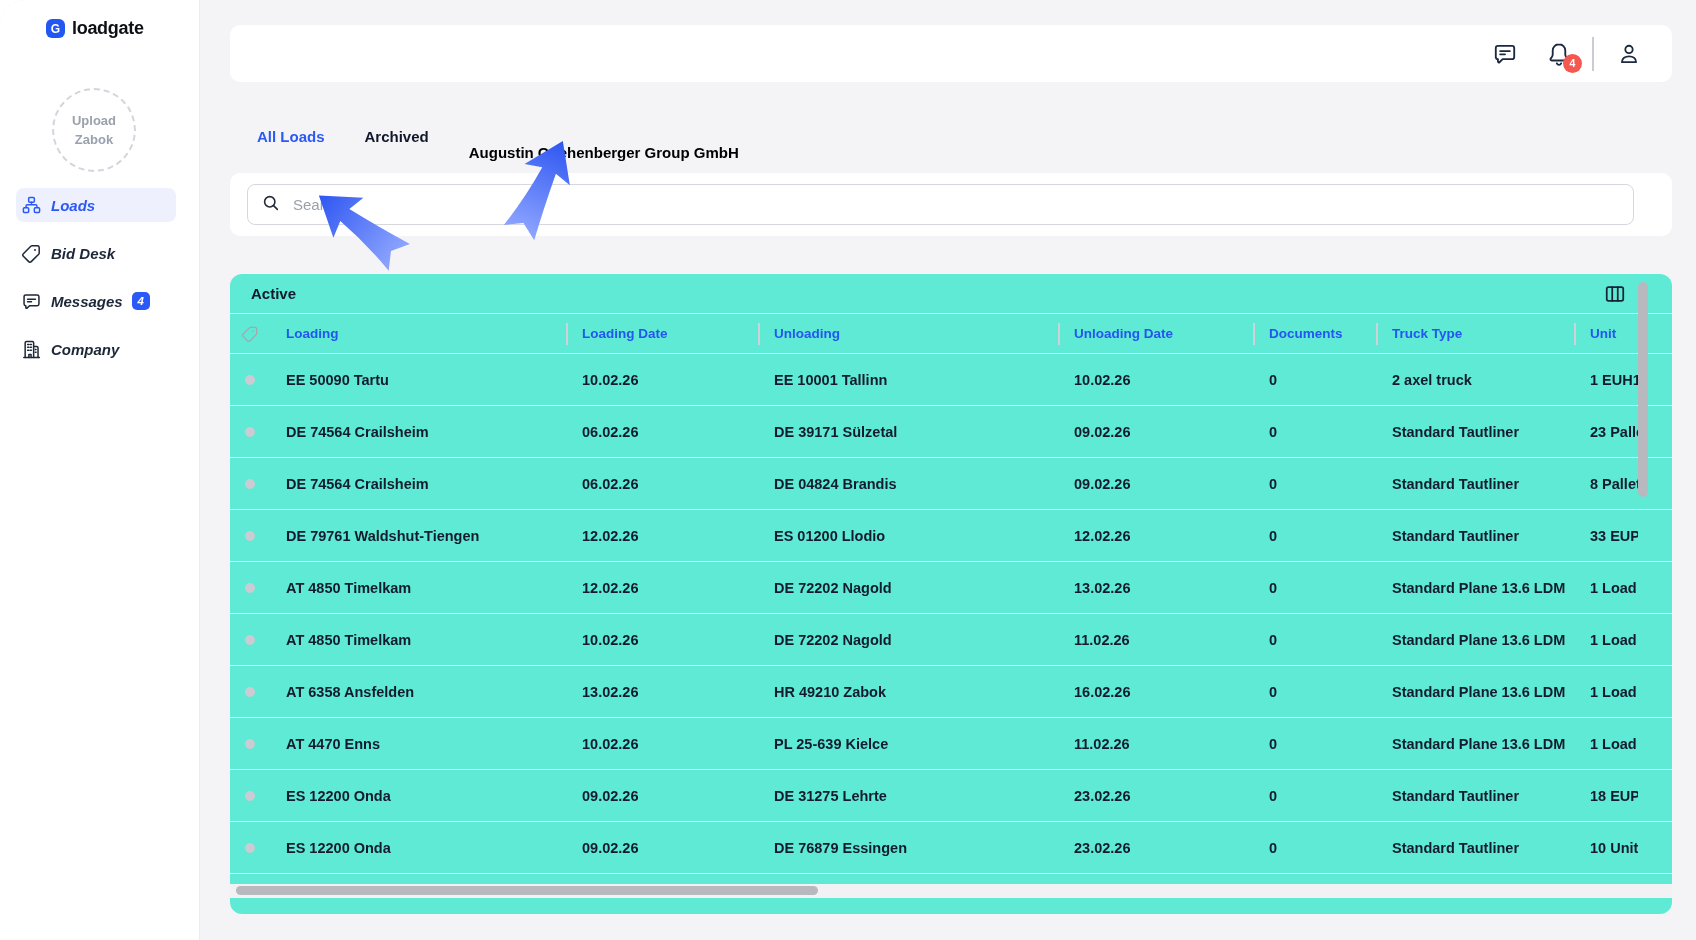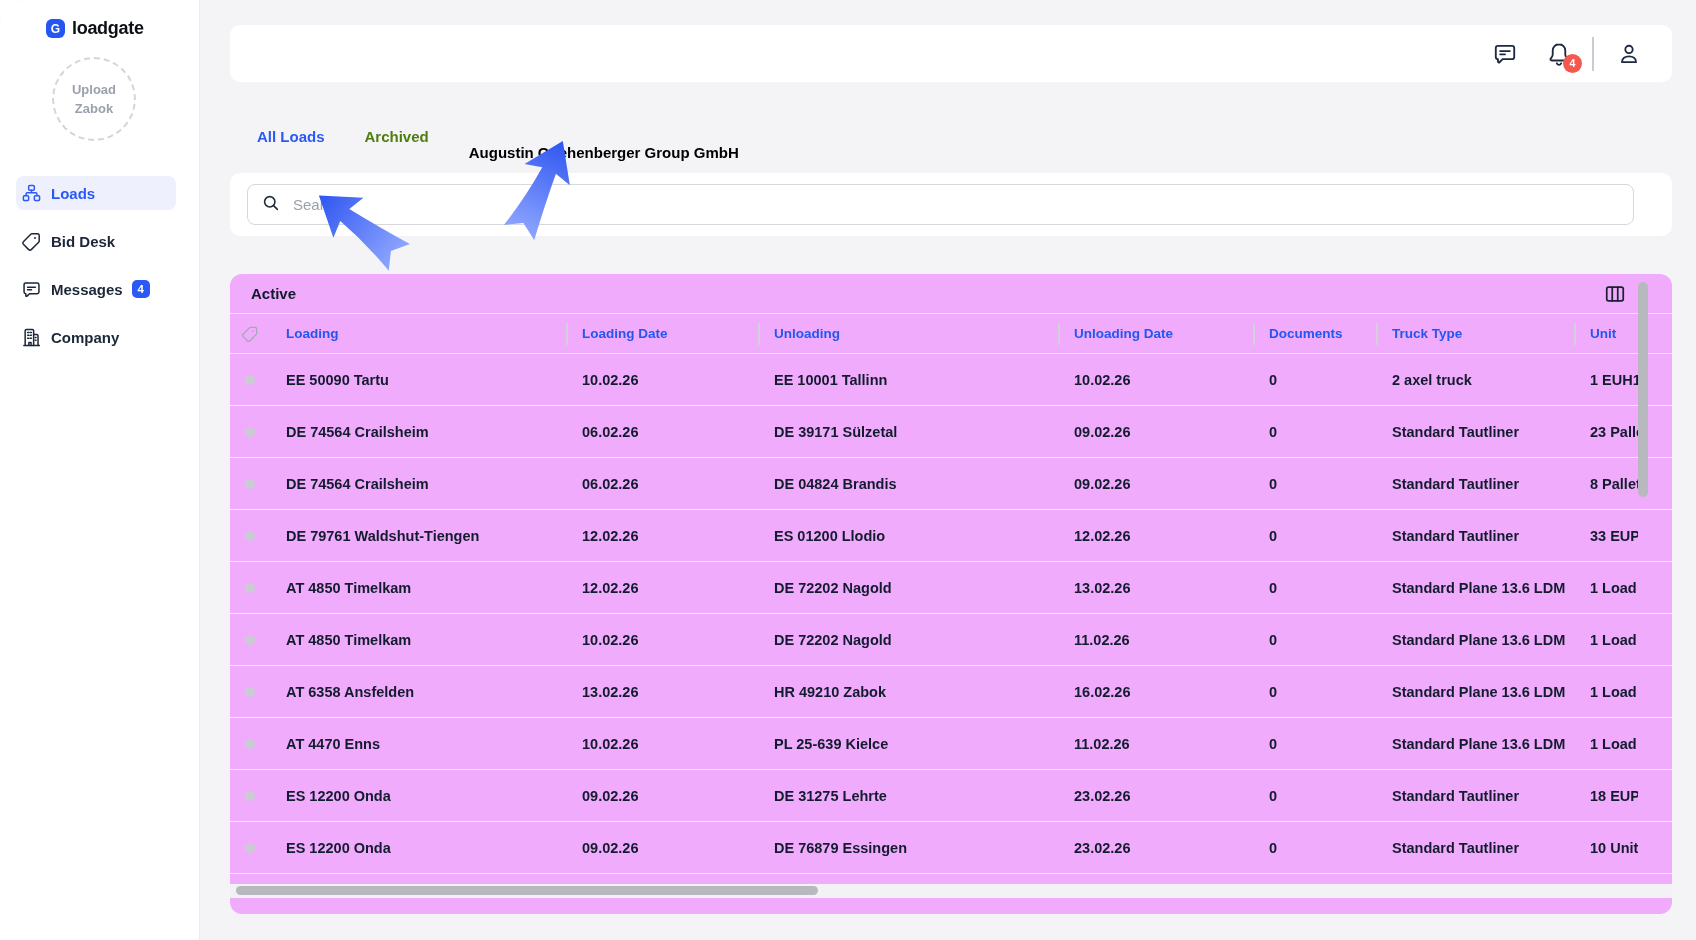--- a/index.html
+++ b/index.html
@@ -22,27 +22,27 @@
   }
   .brand { position:absolute; left:46px; top:18px; display:flex; align-items:center; gap:7px; }
   .brand-mark {
     width:19px; height:19px; border-radius:6px; background:#2456f2;
     color:#fff; font-size:12px; font-weight:bold;
     display:flex; align-items:center; justify-content:center;
   }
   .brand-name { font-size:18px; font-weight:bold; color:#0c0f14; letter-spacing:-0.3px; }
 
   .upload-circle {
-    position:absolute; left:52px; top:57px; width:84px; height:84px;
+    position:absolute; left:52px; top:88px; width:84px; height:84px;
     border:2px dashed #d2d6dc; border-radius:50%;
     display:flex; align-items:center; justify-content:center; text-align:center;
     color:#9aa1ac; font-size:13px; font-weight:600; line-height:1.5;
   }
 
-  .nav { position:absolute; left:16px; top:176px; width:160px; }
+  .nav { position:absolute; left:16px; top:188px; width:160px;font-style:italic; }
   .nav-item {
     height:34px; margin-bottom:14px; border-radius:8px;
     display:flex; align-items:center; padding-left:5px;
     color:#1c2738; font-size:15px; font-weight:600; cursor:pointer;
   }
   .nav-item.active { background:#eef1fd; color:#2b59f5; font-weight:700; }
   .nav-icon { width:21px; height:21px; flex:0 0 21px; margin-right:9px; display:flex; align-items:center; justify-content:center; }
   .nav-badge {
     margin-left:9px; min-width:18px; height:18px; padding:0 4px; border-radius:5px;
     background:#2b59f5; color:#fff; font-size:11.5px; font-weight:bold;
@@ -59,21 +59,21 @@
   .topbar .icon-chat { margin-right:28px; }
   .bell-badge {
     position:absolute; right:-10px; bottom:-6px; width:19px; height:19px; border-radius:50%;
     background:#f4584f; color:#fff; font-size:10.5px; font-weight:bold;
     display:flex; align-items:center; justify-content:center;
   }
   .top-divider { width:2px; height:34px; background:#c9ccd2; margin:0 22px 0 20px; }
 
   
   .tabs { position:absolute; left:237px; top:112px; display:flex; align-items:center; }
-  .tab { font-size:15px; font-weight:700; color:#4d7c0f; cursor:pointer; white-space:nowrap; }
+  .tab { font-size:15px; font-weight:700; color:#0f172a; cursor:pointer; white-space:nowrap; }
   .tab.active { color:#2b59f5;margin-left:20px; }
   .tab + .tab { margin-left:40px; }
   .tab.company { color:#000000;margin-top:32px; }
 
   
   .search-card {
     position:absolute; left:230px; top:173px; width:1442px; height:63px;
     background:#fff; border-radius:10px;
   }
   .search-box {
@@ -84,21 +84,21 @@
   .search-box svg { flex:0 0 20px; color:#232b38; }
   .search-input {
     border:none; outline:none; flex:1; height:100%; margin-left:10px;
     font-family:"Liberation Sans", sans-serif; font-size:15px; color:#1c2738; background:transparent;
   }
   .search-input::placeholder { color:#98a1ab; }
 
   
   .table-card {
     position:absolute; left:230px; top:274px; width:1442px; height:640px;
-    background:#f0abfc; border-radius:12px; overflow:hidden;
+    background:#5eead4; border-radius:12px; overflow:hidden;
   }
   .table-title-row {
     height:40px; display:flex; align-items:center; justify-content:space-between;
     padding:0 46px 0 21px; border-bottom:1px solid #e8e9ec;
   }
   .table-title { font-size:15px; font-weight:700; color:#101a2c; }
   .columns-btn { width:22px; height:22px; color:#1a2334; cursor:pointer; }
 
   .gridrow {
     display:grid;

